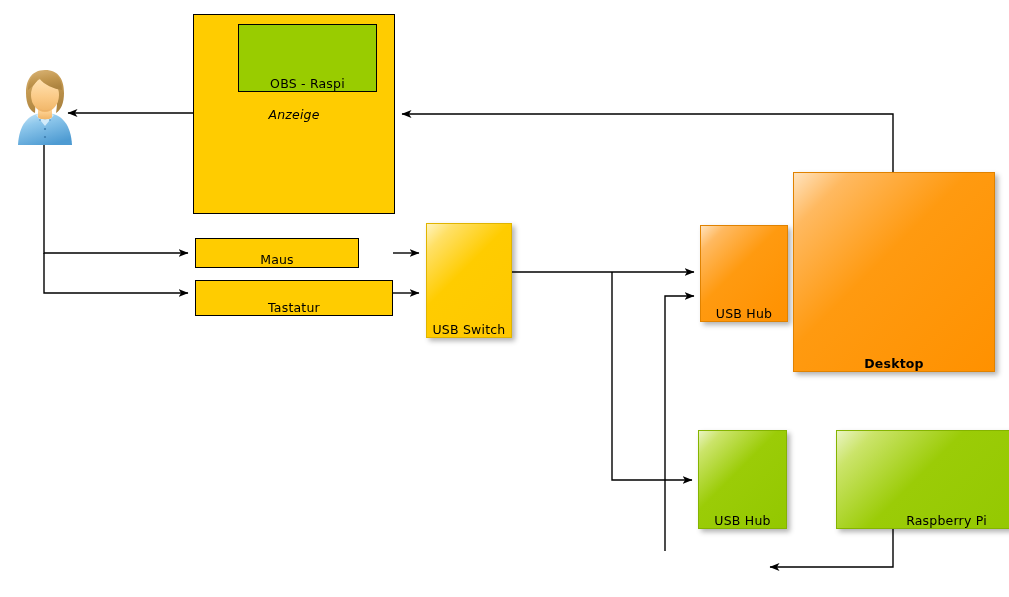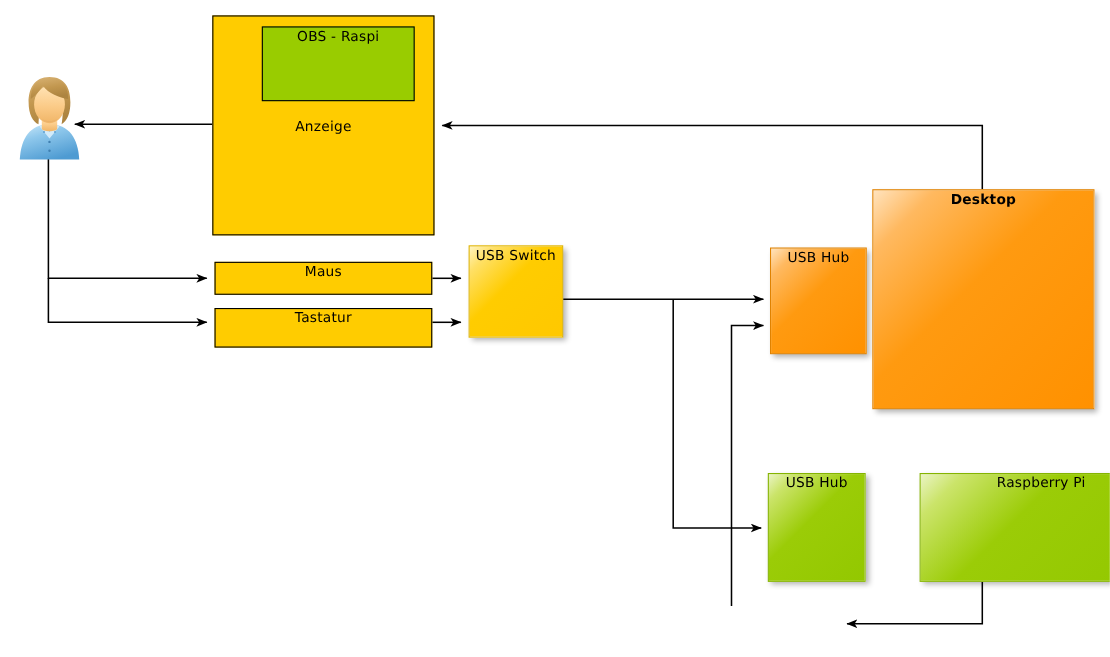--- a/index.html
+++ b/index.html
@@ -23,21 +23,21 @@
     top: 0;
     width: 1009px;
     height: 597px;
     pointer-events: none;
     z-index: 5;
   }
   .node {
     position: absolute;
     box-sizing: border-box;
     display: flex;
-    align-items: flex-start;
+    align-items: flex-end;
     justify-content: center;
     text-align: center;
     color: #000000;
     font-size: 12.5px;
     letter-spacing: 0.2px;
     z-index: 10;
   }
   
   .flat-yellow {
     background: #FFCC00;
@@ -71,20 +71,21 @@
   }
   .node .label {
     position: relative;
     z-index: 3;
     padding: 0 4px;
   }
   
   #anzeige {
     align-items: flex-start;
     justify-content: center;
+    font-style: italic;
   }
   #anzeige .anz-label {
     position: absolute;
     left: 0; right: 0;
     top: 92px;
     text-align: center;
   }
   
   #actor {
     position: absolute;
@@ -171,29 +172,29 @@
   </div>
 
   <div id="anzeige" class="node flat-yellow" style="left:193px; top:14px; width:202px; height:200px;">
     <span class="anz-label">Anzeige</span>
   </div>
 
   <div class="node flat-green" style="left:238px; top:24px; width:139px; height:68px; z-index:11;">
     <span class="label">OBS - Raspi</span>
   </div>
 
-  <div class="node flat-yellow" style="left:195px; top:238px; width:198px; height:30px;">
+  <div class="node flat-yellow" style="left:195px; top:238px; width:164px; height:30px;">
     <span class="label">Maus</span>
   </div>
 
   <div class="node flat-yellow" style="left:195px; top:280px; width:198px; height:36px;">
     <span class="label">Tastatur</span>
   </div>
 
-  <div class="node gloss gloss-yellow" style="left:426px; top:223px; width:86px; height:84px;">
+  <div class="node gloss gloss-yellow" style="left:426px; top:223px; width:86px; height:115px;">
     <span class="label">USB Switch</span>
   </div>
 
   <div class="node gloss gloss-orange" style="left:700px; top:225px; width:88px; height:97px;">
     <span class="label">USB Hub</span>
   </div>
 
   <div class="node gloss gloss-orange" style="left:793px; top:172px; width:202px; height:200px;font-weight:bold;">
     <span class="label">Desktop</span>
   </div>

